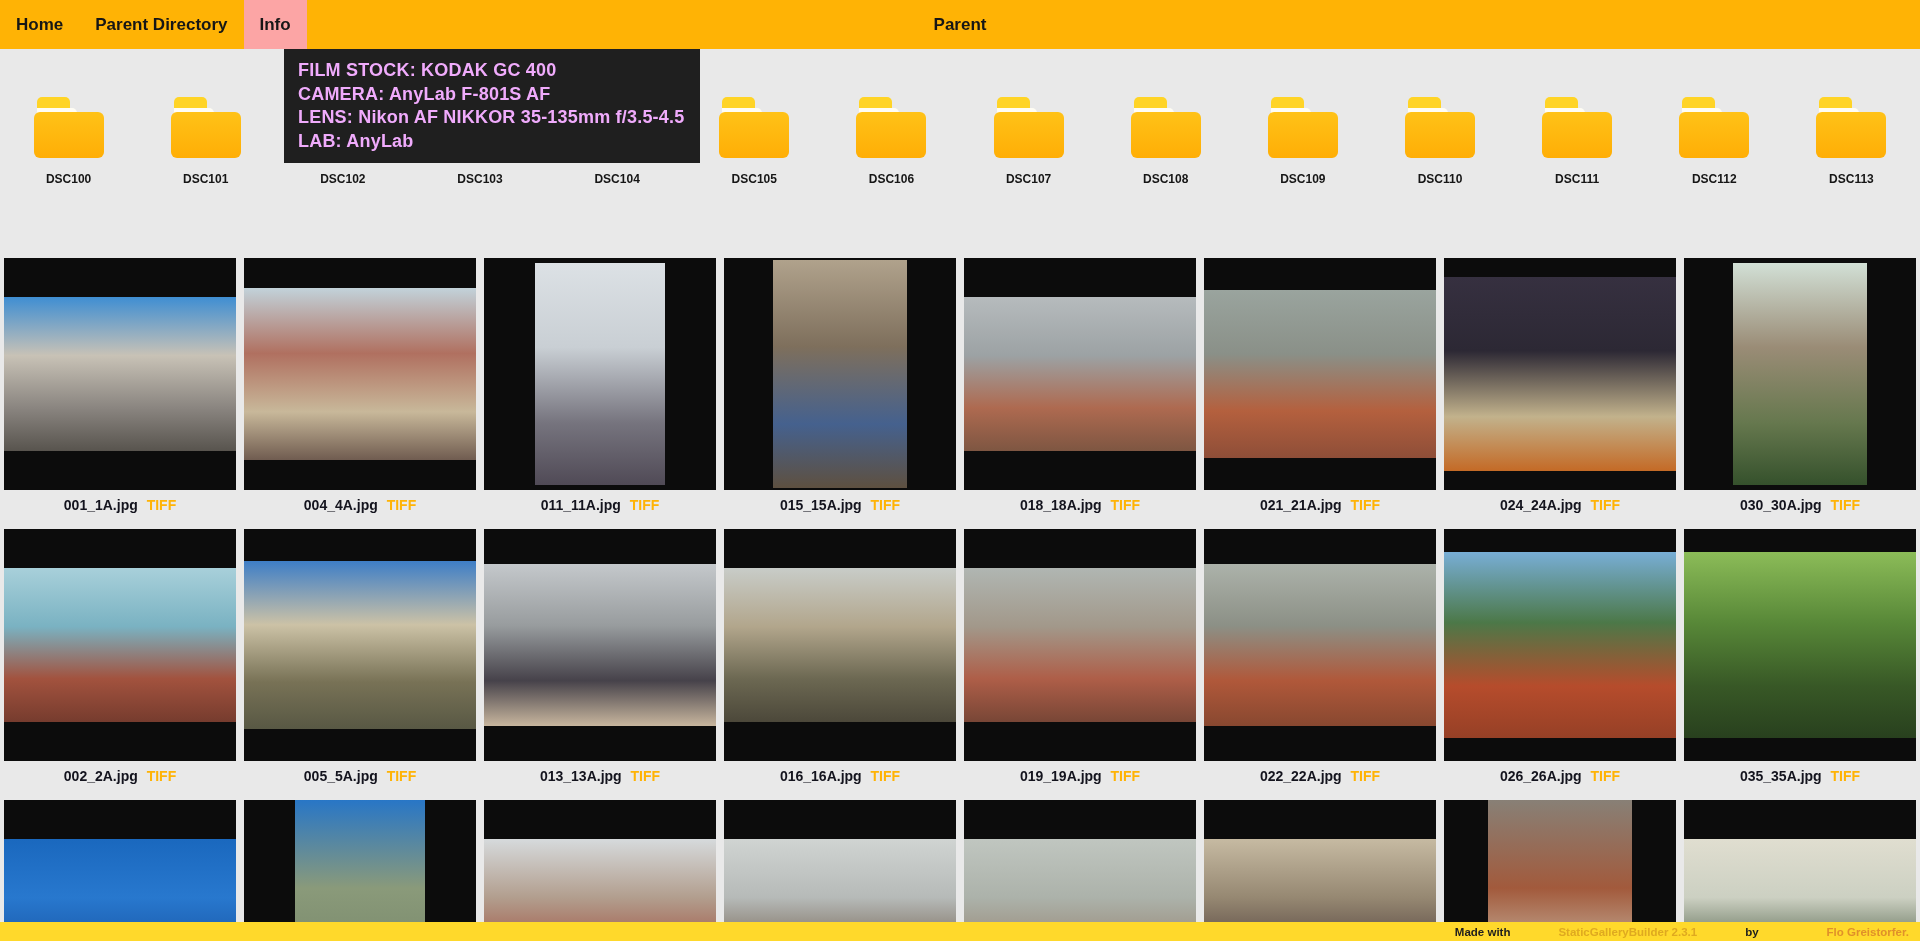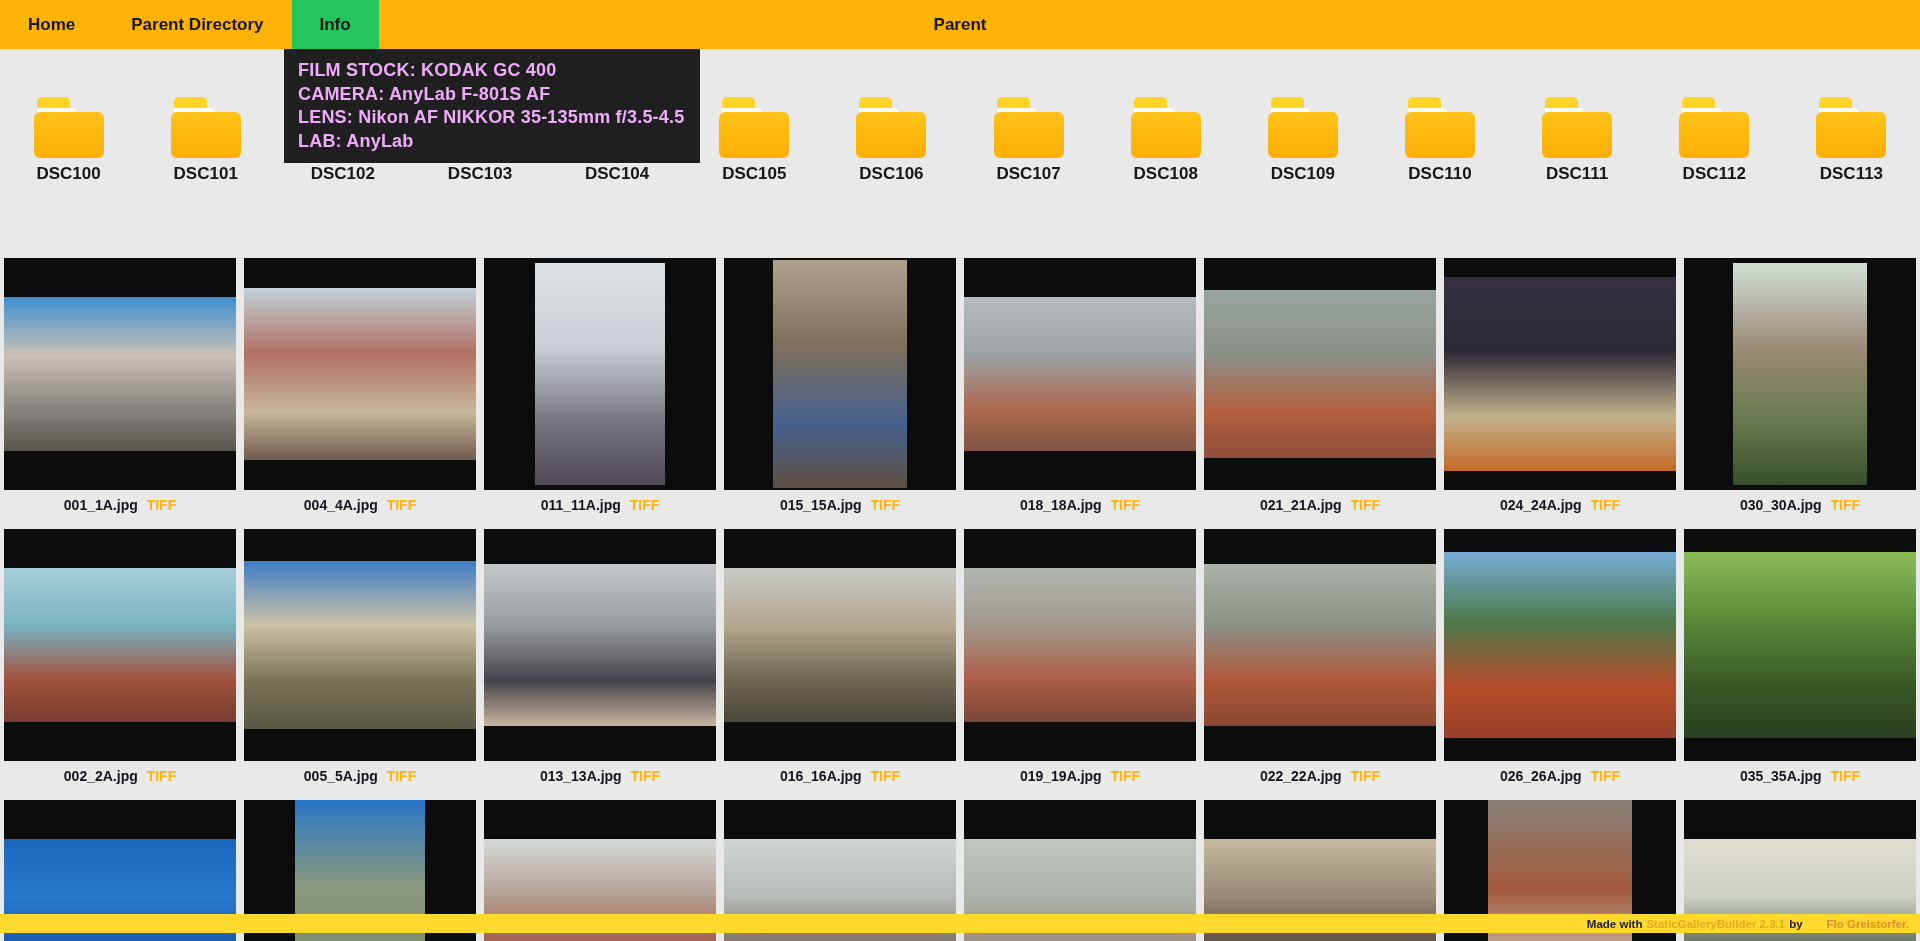--- a/index.html
+++ b/index.html
@@ -11,23 +11,23 @@
   }
   
   .navbar {
     position:relative; height:49px; background:#FFB305;
     display:flex; align-items:stretch; z-index:20;
   }
   .nav-item {
     border:0; background:transparent; cursor:pointer;
     font-family:"Liberation Sans", sans-serif;
     font-weight:700; font-size:17px; color:#161616;
-    padding:0 28px; display:flex; align-items:center;
-  }
-  .nav-item.active { background:#22c55e; }
+    padding:0 16px; display:flex; align-items:center;
+  }
+  .nav-item.active { background:#fca5a5; }
   .nav-title {
     position:absolute; left:50%; top:0; transform:translateX(-50%);
     height:49px; display:flex; align-items:center;
     font-weight:700; font-size:17px; color:#161616;
   }
   
   .tooltip {
     position:absolute; left:284px; top:49px; z-index:30;
     background:#1F1F1F; color:#f0abfc;
     padding:10px 14px; min-width:416px;
@@ -36,44 +36,44 @@
   
   .folders {
     height:209px; padding-top:48px;
     display:grid; grid-template-columns:repeat(14,1fr);
   }
   .folder {
     display:flex; flex-direction:column; align-items:center;
     text-decoration:none; cursor:pointer;
   }
   .folder-label {
-    margin-top:5px; font-size:17px; font-weight:700; color:#161616;
+    margin-top:13px; font-size:12px; font-weight:700; color:#161616;
   }
   
   .grid-row { display:flex; gap:8px; padding:0 4px;align-items:flex-end; }
   .tile-block { width:232px; }
   .tile {
     width:232px; height:232px; background:#0C0C0C;
     display:flex; align-items:center; justify-content:center;
     cursor:pointer; overflow:hidden;
   }
   .photo { display:block; }
   .caption {
     height:24px; margin:3px 0 12px; text-align:center;
     font-size:14px; font-weight:700; color:#14141E; line-height:24px;
   }
   .caption .tiff {
     color:#FFB305; text-decoration:none; margin-left:5px; cursor:pointer;
   }
   
   .footer {
-    position:absolute; left:0; bottom:8px; width:100%; height:19px;
+    position:absolute; left:0; bottom:0; width:100%; height:19px;
     background:#FFD92B; z-index:40;
     display:flex; align-items:center; justify-content:flex-end;
-    padding-right:7px; font-size:11.5px; font-weight:700; color:#1E1E1E;
+    padding-right:7px; font-size:11.5px; font-weight:700; color:#1E1E1E;gap:44px;
   }
   .footer a { text-decoration:none; cursor:pointer; margin:0 4px; }
   .footer .builder-link { color:#DFA920; }
   .footer .author-link { color:#E0902A;margin-left:24px; }
 </style>
 </head>
 <body>
 
 <nav class="navbar">
   <div style="display:flex;align-items:stretch;">

